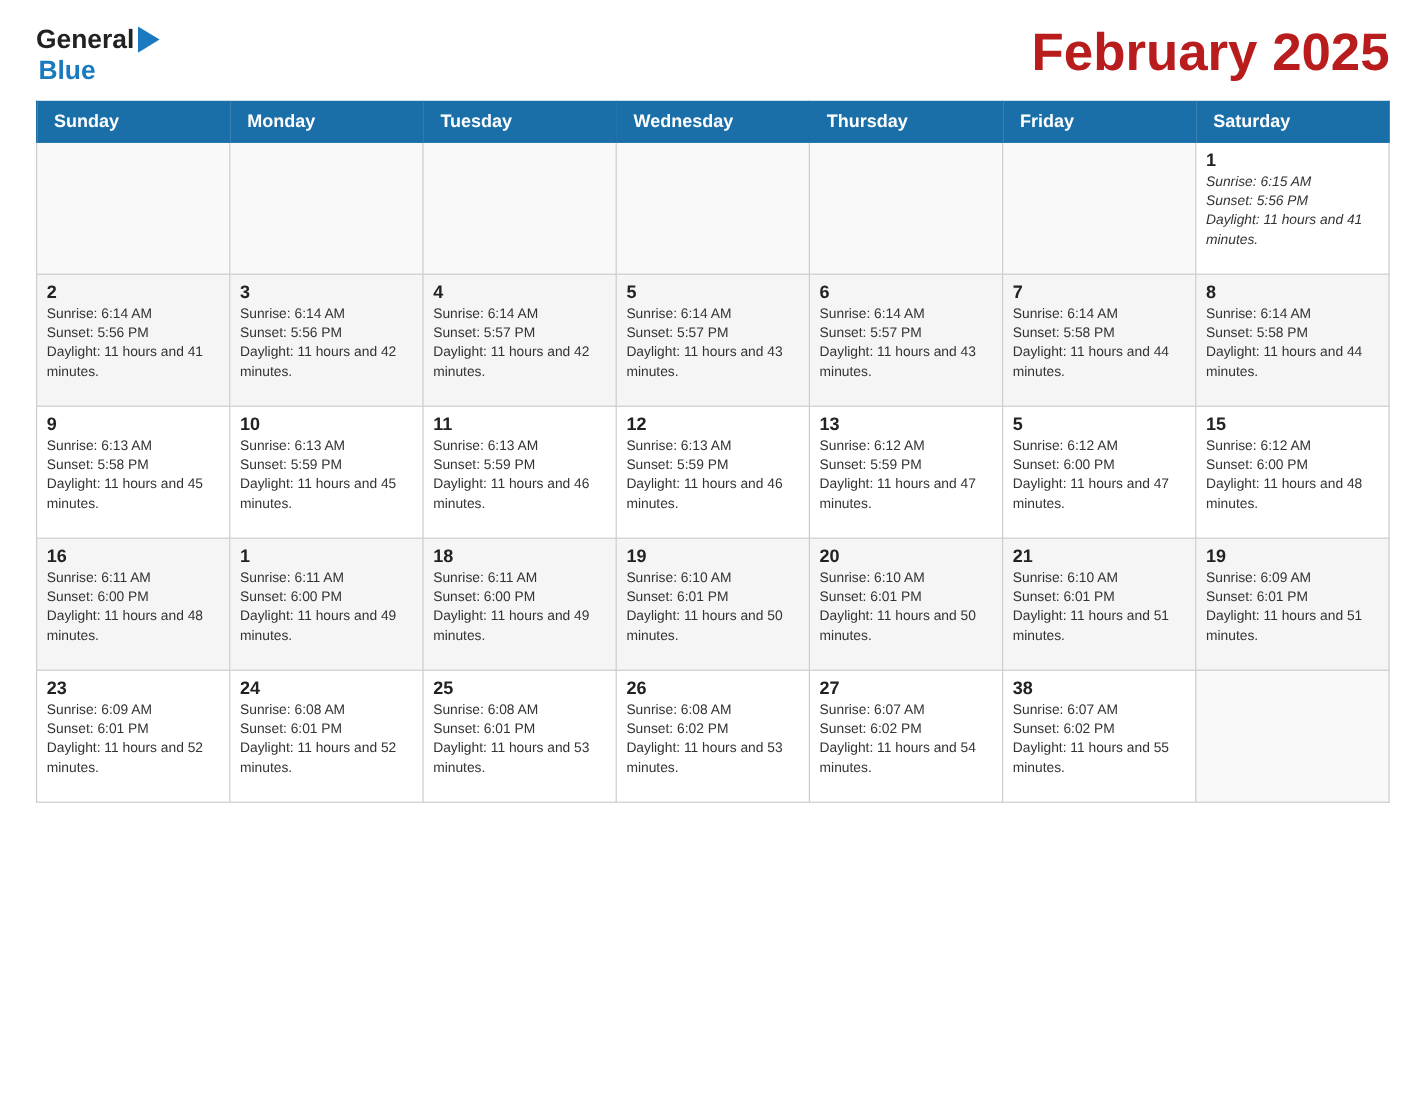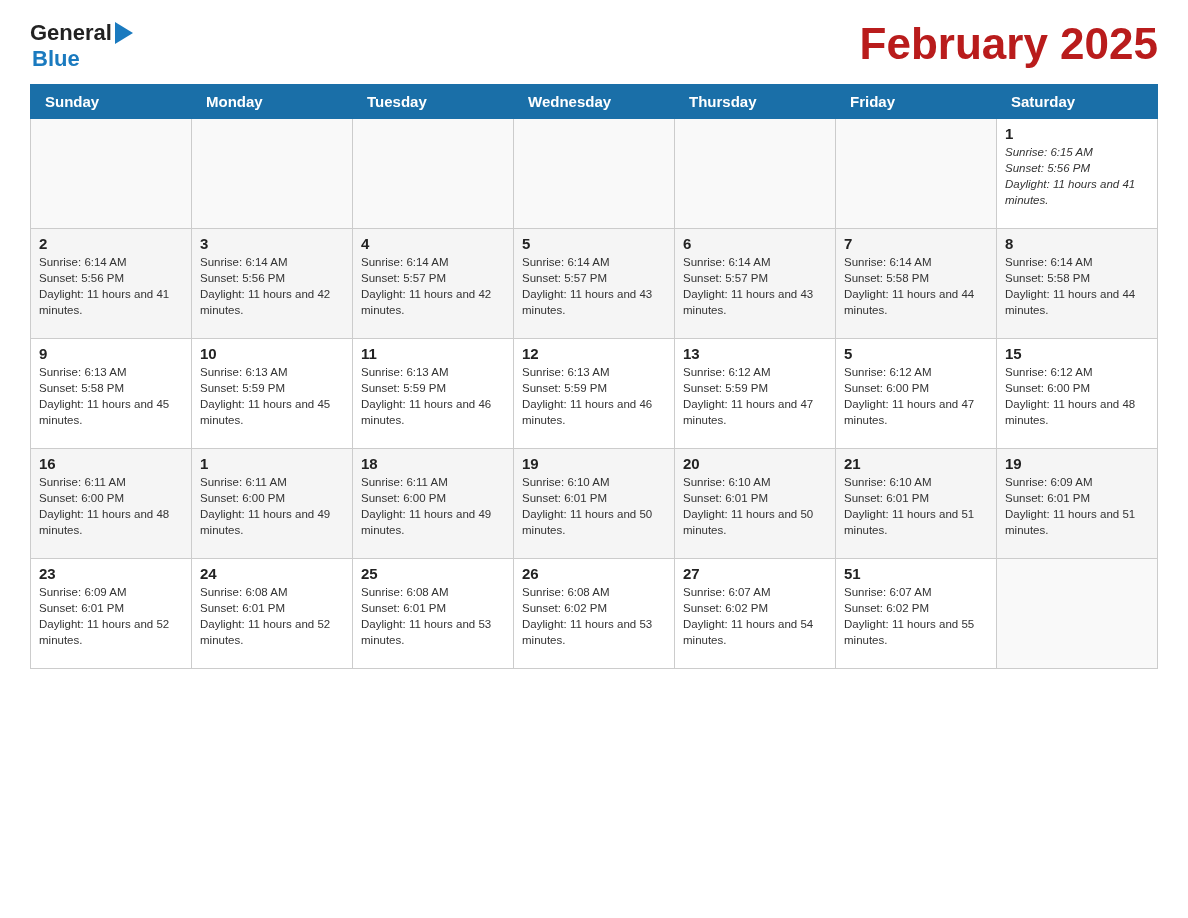--- a/index.html
+++ b/index.html
@@ -304,21 +304,21 @@
 Sunset: 6:02 PM
 Daylight: 11 hours and 53 minutes.</div>
         </td>
         <td>
           <span class="day-number">27</span>
           <div class="day-info" style="white-space: pre-line;">Sunrise: 6:07 AM
 Sunset: 6:02 PM
 Daylight: 11 hours and 54 minutes.</div>
         </td>
         <td>
-          <span class="day-number">51</span>
+          <span class="day-number">38</span>
           <div class="day-info" style="white-space: pre-line;">Sunrise: 6:07 AM
 Sunset: 6:02 PM
 Daylight: 11 hours and 55 minutes.</div>
         </td>
         <td class="empty-cell"></td>
       </tr>
     </tbody>
 </table>
 
 </body></html>

